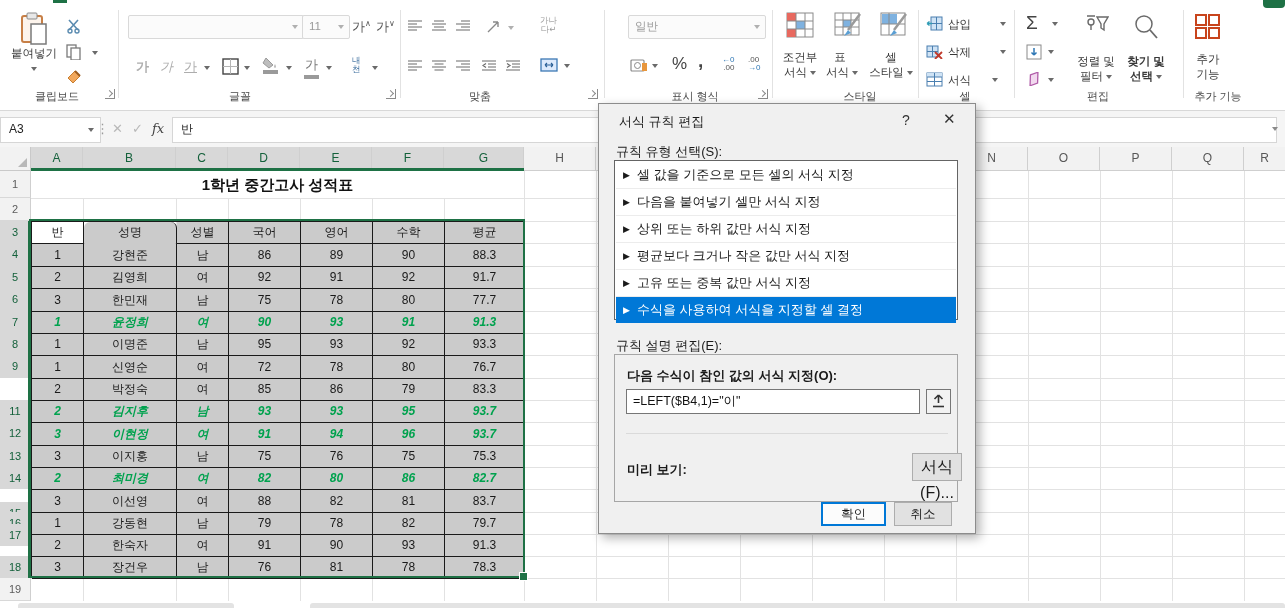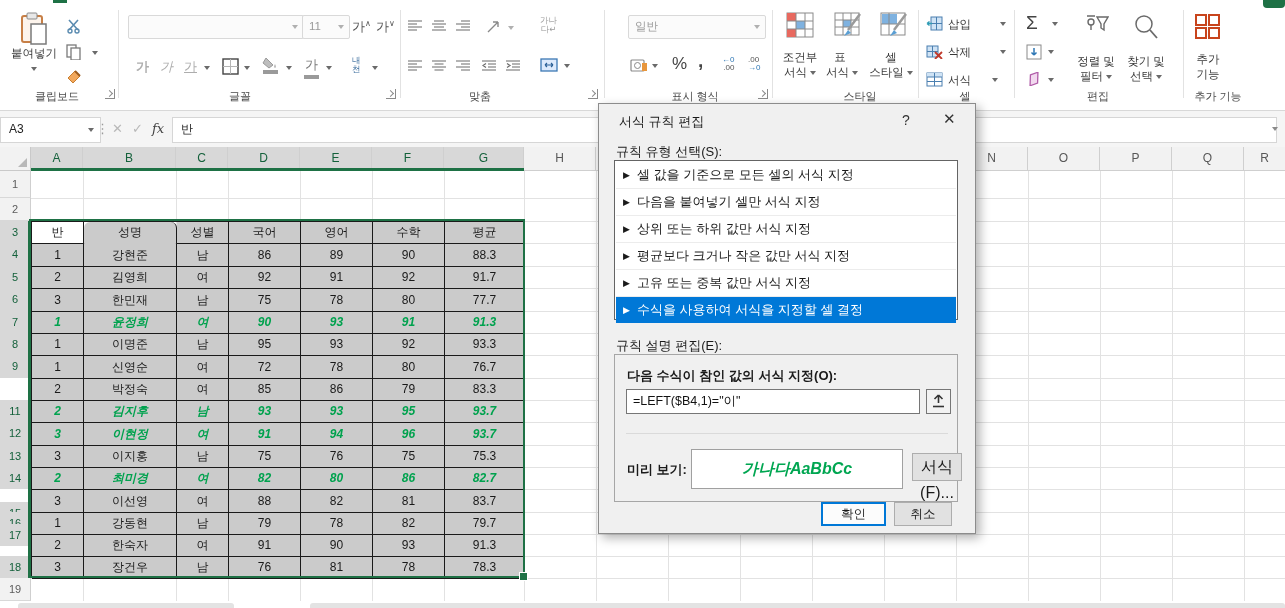--- a/index.html
+++ b/index.html
@@ -352,21 +352,21 @@
     <div class="twoline" style="left:1068px;top:54px;width:56px;">
       <div>정렬 및</div>
         <div><span>필터</span> <span class="caret"></span></div>
     </div>
     <div class="abs" style="left:1132px;top:14px;">
       <svg width="26" height="26" viewBox="0 0 26 26">
           <circle cx="12" cy="10" r="8" fill="none" stroke="#6a6a6a" stroke-width="1.5"></circle>
           <path d="M18 16 L25 24" stroke="#6a6a6a" stroke-width="1.8"></path>
         </svg>
     </div>
-    <div class="twoline" style="left:1118px;top:54px;width:56px;">
+    <div class="twoline" style="left:1118px;top:54px;width:56px;font-weight:bold;">
       <div>찾기 및</div>
         <div><span>선택</span> <span class="caret"></span></div>
     </div>
     <div class="gl" style="left:1058px;width:80px;">편집</div>
     <div class="rsep" style="left:1183px;"></div>
 
     <div class="abs" style="left:1194px;top:13px;">
       <span>
         <svg width="27" height="27" viewBox="0 0 27 27">
             <rect x="2" y="2" width="10" height="10" fill="none" stroke="#c8441c" stroke-width="2"></rect>
@@ -466,20 +466,21 @@
       <div class="hgrid" style="top: 422px;"></div>
       <div class="hgrid" style="top: 445px;"></div>
       <div class="hgrid" style="top: 467px;"></div>
       <div class="hgrid" style="top: 489px;"></div>
       <div class="hgrid" style="top: 512px;"></div>
       <div class="hgrid" style="top: 534px;"></div>
       <div class="hgrid" style="top: 556px;"></div>
       <div class="hgrid" style="top: 578px;"></div>
       <div class="hgrid" style="top: 601px;"></div>
     </div>
+  <div id="title-cell">1학년 중간고사 성적표</div>
   <div id="datatable">
       <div class="tcell active" style="left: 0px; top: 0px; width: 52px; height: 22px; line-height: 21px;">반</div>
       <div class="tcell" style="left: 52px; top: 0px; width: 93px; height: 27px; line-height: 21px; border-radius: 6px;">성명</div>
       <div class="tcell" style="left: 145px; top: 0px; width: 52px; height: 22px; line-height: 21px;">성별</div>
       <div class="tcell" style="left: 197px; top: 0px; width: 72px; height: 22px; line-height: 21px;">국어</div>
       <div class="tcell" style="left: 269px; top: 0px; width: 72px; height: 22px; line-height: 21px;">영어</div>
       <div class="tcell" style="left: 341px; top: 0px; width: 72px; height: 22px; line-height: 21px;">수학</div>
       <div class="tcell" style="left: 413px; top: 0px; width: 80px; height: 22px; line-height: 21px;">평균</div>
       <div class="tcell" style="left: 0px; top: 22px; width: 52px; height: 23px; line-height: 22px;">1</div>
       <div class="tcell" style="left: 52px; top: 22px; width: 93px; height: 23px; line-height: 22px;">강현준</div>
@@ -615,20 +616,19 @@
       <div id="formulalabel">다음 수식이 참인 값의 서식 지정(O):</div>
       <div id="formulainput"><span>=LEFT($B4,1)="이"</span></div>
       <div id="collapsebtn">
         <span><svg width="13" height="15" viewBox="0 0 13 15" style="margin:4px auto 0;">
               <path d="M6.5 1 L6.5 9 M6.5 1 L2.5 5 M6.5 1 L10.5 5" stroke="#333" stroke-width="1.6" fill="none"></path>
               <path d="M1 12.5 H12" stroke="#333" stroke-width="1.6"></path>
             </svg></span>
       </div>
       <div id="gdivider"></div>
       <div id="prevlabel">미리 보기:</div>
-      <div id="prevbox">가나다AaBbCc</div>
       <div id="fmtbtn">서식(F)...</div>
     </div>
     <div id="okbtn">확인</div>
     <div id="cancelbtn">취소</div>
   </div>
 
 </div>
 
 </body></html>

